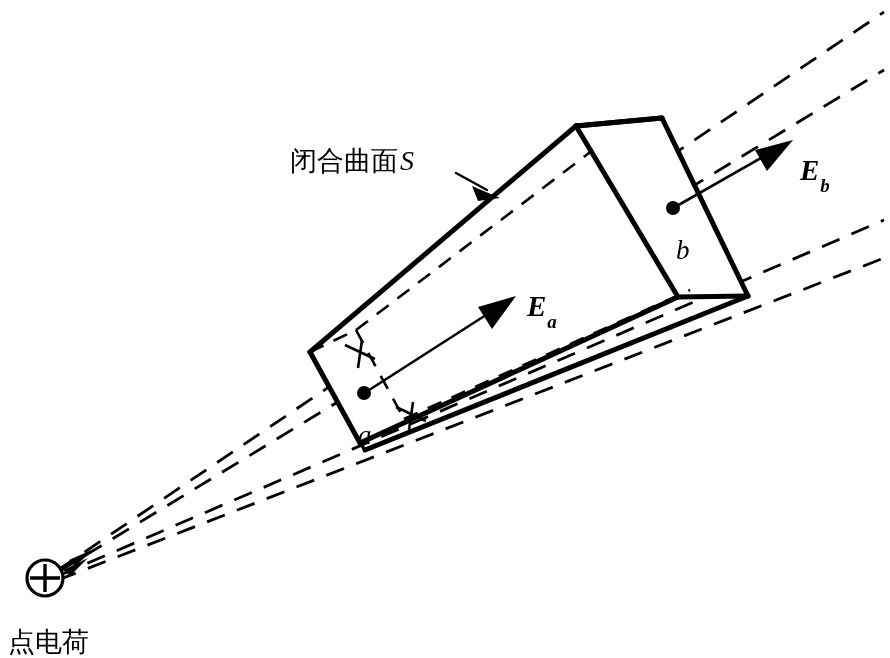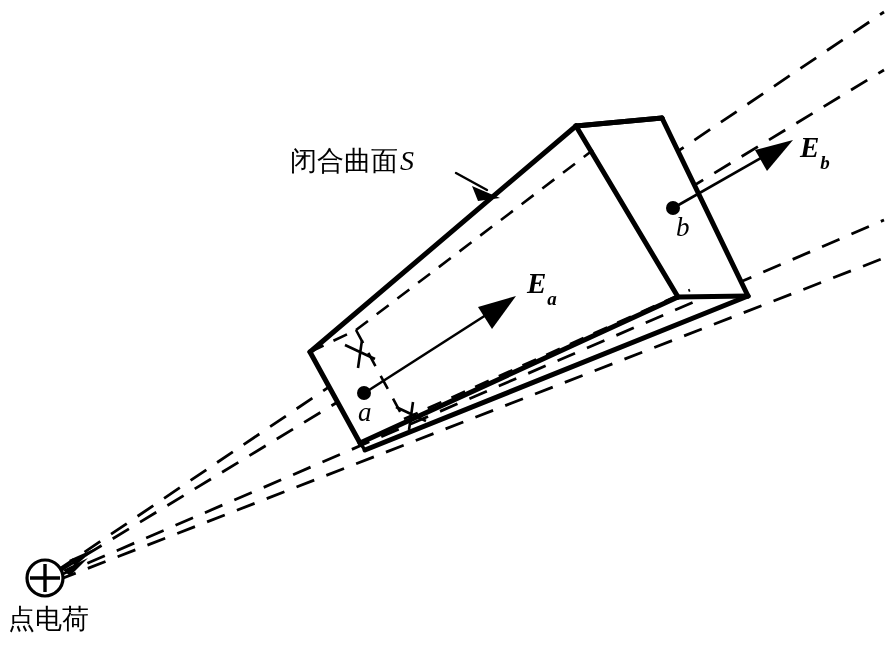--- a/index.html
+++ b/index.html
@@ -97,20 +97,21 @@
     stroke-width: 2.6;
     stroke-linecap: butt;
   }
 
   .label {
     position: absolute;
     white-space: nowrap;
     color: #000000;
     line-height: 1;
     user-select: none;
+    margin-top: 23px;
   }
   .label-cjk {
     font-family: "DejaVu Sans", "Liberation Sans", sans-serif;
     font-size: 27px;
     font-weight: 400;
     letter-spacing: 0px;
   }
   .label-italic-s {
     font-family: "Liberation Serif", "DejaVu Serif", serif;
     font-style: italic;

